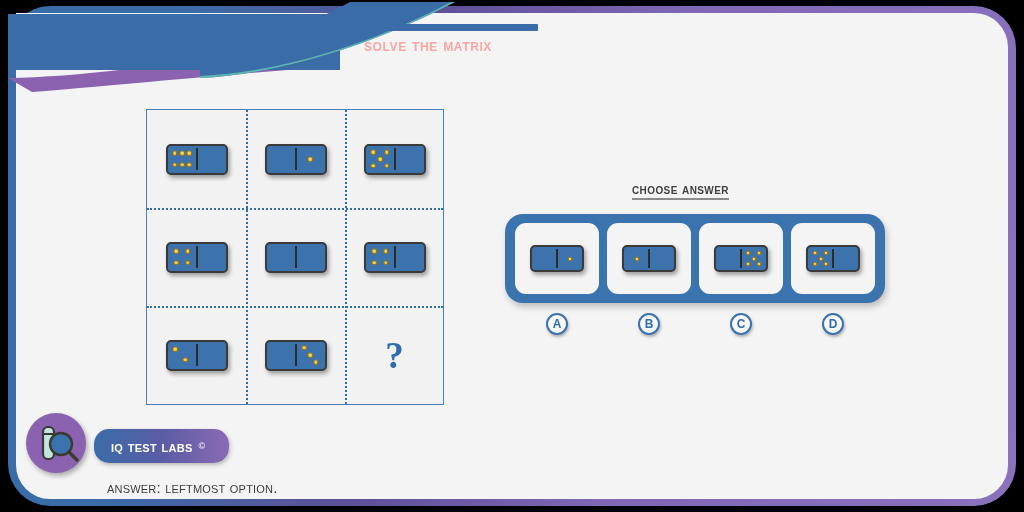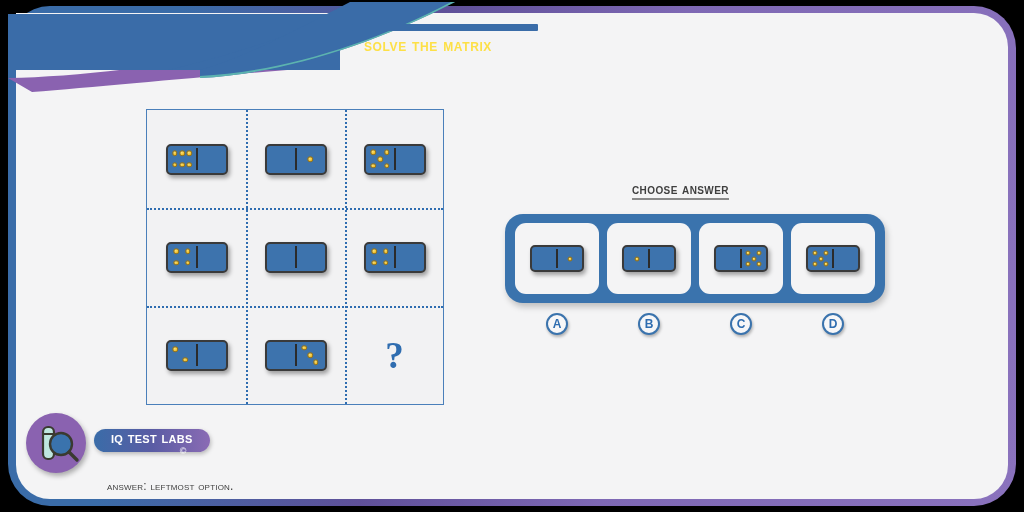--- a/index.html
+++ b/index.html
@@ -76,21 +76,21 @@
   .hdr-bar {
     position: absolute;
     left: 352px; top: 24px;
     width: 186px; height: 7px;
     background: #3a6ca8;
     border-radius: 1px;
   }
   .hdr-sub {
     position: absolute;
     left: 364px; top: 36px;
-    color: #fde047;
+    color: #fca5a5;
     font-size: 17px;
     font-weight: bold;
     font-variant: small-caps;
     text-transform: lowercase;
     letter-spacing: .6px;
   }
 
   
   .matrix {
     position: absolute;
@@ -209,40 +209,39 @@
     position: absolute;
     left: 26px; top: 413px;
     width: 60px; height: 60px;
     border-radius: 50%;
     background: #8a62b0;
     box-shadow: 2px 3px 5px rgba(0,0,0,.3);
   }
   .brand-pill {
     position: absolute;
     left: 94px; top: 429px;
-    height: 23px;
+    height: 34px;
     padding: 0 17px;
     border-radius: 15px;
     background: linear-gradient(90deg, #3a6ca8 0%, #5a5ca4 50%, #8a6bb4 100%);
     color: #ffffff;
     font-size: 15px;
     font-weight: bold;
     font-variant: small-caps;
     text-transform: lowercase;
     letter-spacing: .3px;
-    display: flex; align-items: flex-end;
+    display: flex; align-items: center;
     box-shadow: 1px 2px 4px rgba(0,0,0,.25);
-    flex-direction: column;
   }
   .brand-copy { font-size: 9px; margin: 0 6px; opacity: .85; }
   .answer-note {
     position: absolute;
     left: 107px; top: 479px;
     color: #3d3d3d;
-    font-size: 12px;
+    font-size: 15px;
     font-variant: small-caps;
     text-transform: lowercase;
     letter-spacing: .2px;
   }
   .footer-right {
     position: absolute;
     left: 718px; top: 476px;
     font-size: 17px;
     font-weight: bold;
     font-variant: small-caps;

